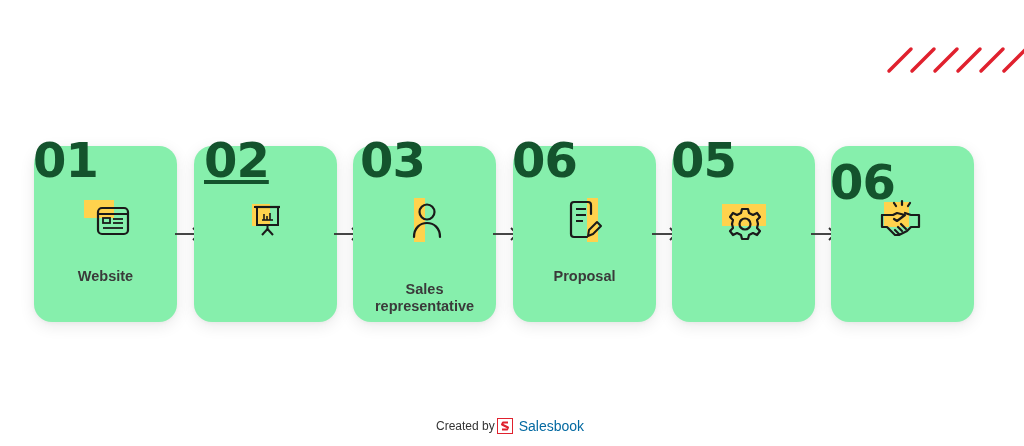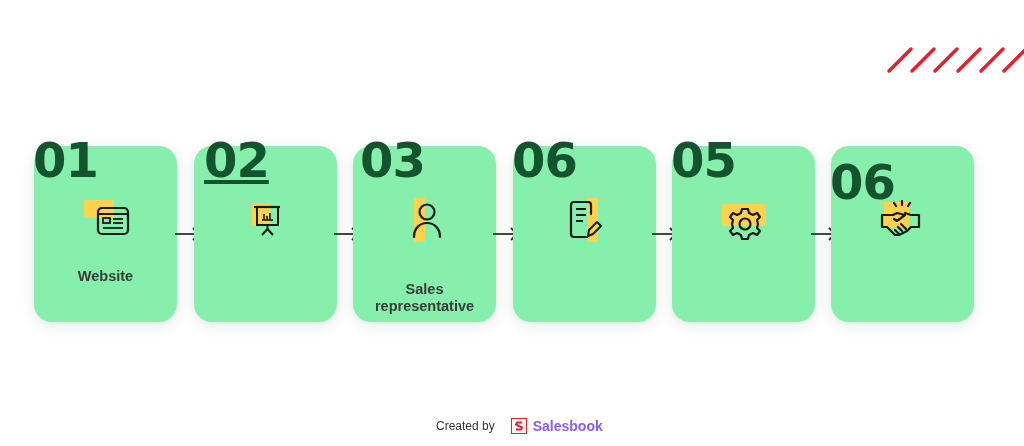--- a/index.html
+++ b/index.html
@@ -9,24 +9,24 @@
   .card { position:absolute; top:146px; width:143px; height:176px; background:#86efac;
           border-radius:18px; box-shadow:0 4px 16px rgba(0,0,0,0.09), 0 1px 4px rgba(0,0,0,0.04); }
   .num { position:absolute; top:141px; font-family:"DejaVu Sans", sans-serif; font-weight:bold;
          font-size:48px; line-height:38px; color:#14532d; letter-spacing:-1px; z-index:2; }
   .icon-wrap { position:absolute; left:50%; top:48px; width:56px; height:56px; margin-left:-28px; }
   .icon-wrap svg { width:56px; height:56px; display:block; }
   .label { position:absolute; left:0; right:0; text-align:center; font-weight:bold; font-size:14.5px;
            color:#3a3a3a; line-height:17px; }
   .arrow { position:absolute; top:226px; width:28px; height:16px; }
   .footer { position:absolute; top:416px; left:436px; display:flex; align-items:center; height:20px; }
-  .footer .created { font-size:12px; color:#333; margin-right:16px; }
+  .footer .created { font-size:12px; color:#333; margin-right:2px; }
   .footer .logo { width:16px; height:16px; border:1.5px solid #e0212e; box-sizing:border-box; display:flex;
                   align-items:center; justify-content:center; margin-right:6px; }
-  .footer .brand { font-weight:bold; font-size:14px; color:#8b5cf6; }
+  .footer .brand { font-weight:normal; font-size:14px; color:#0369a1; }
 </style>
 </head>
 <body>
 
 <svg class="slashes" viewBox="0 0 140 30">
   <g stroke="#e0212e" stroke-width="3.5" stroke-linecap="round">
     <line x1="5" y1="27" x2="27" y2="5"></line>
     <line x1="28" y1="27" x2="50" y2="5"></line>
     <line x1="51" y1="27" x2="73" y2="5"></line>
     <line x1="74" y1="27" x2="96" y2="5"></line>
@@ -103,20 +103,21 @@
   <div class="icon-wrap">
     <svg viewBox="0 0 56 56">
       <rect x="30" y="4" width="11" height="44" fill="#ffd24d"></rect>
       <path d="M30 43 H17 a3 3 0 0 1 -3 -3 V11 a3 3 0 0 1 3 -3 H31 a3 3 0 0 1 3 3 V20" fill="none" stroke="#1a1a1a" stroke-width="2.2" stroke-linecap="round"></path>
       <line x1="19" y1="15" x2="29" y2="15" stroke="#1a1a1a" stroke-width="2"></line>
       <line x1="19" y1="21" x2="29" y2="21" stroke="#1a1a1a" stroke-width="2"></line>
       <line x1="19" y1="27" x2="26" y2="27" stroke="#1a1a1a" stroke-width="2"></line>
       <path d="M31 42 L32 36 L40 28 L44 32 L36 40 Z" fill="none" stroke="#1a1a1a" stroke-width="2" stroke-linejoin="round"></path>
     </svg>
   </div>
+  <div class="label" style="top:122px;">Proposal</div>
 </div>
 <div class="num" style="left:512px;">06</div>
 
 <svg class="arrow" style="left:651px;" viewBox="0 0 28 16">
   <line x1="1" y1="8" x2="25" y2="8" stroke="#333" stroke-width="1.8"></line>
   <polyline points="19,2 25,8 19,14" fill="none" stroke="#333" stroke-width="1.8"></polyline>
 </svg>
 
 <div class="card" style="left:672px;">
   <div class="icon-wrap" style="top:50px;">

